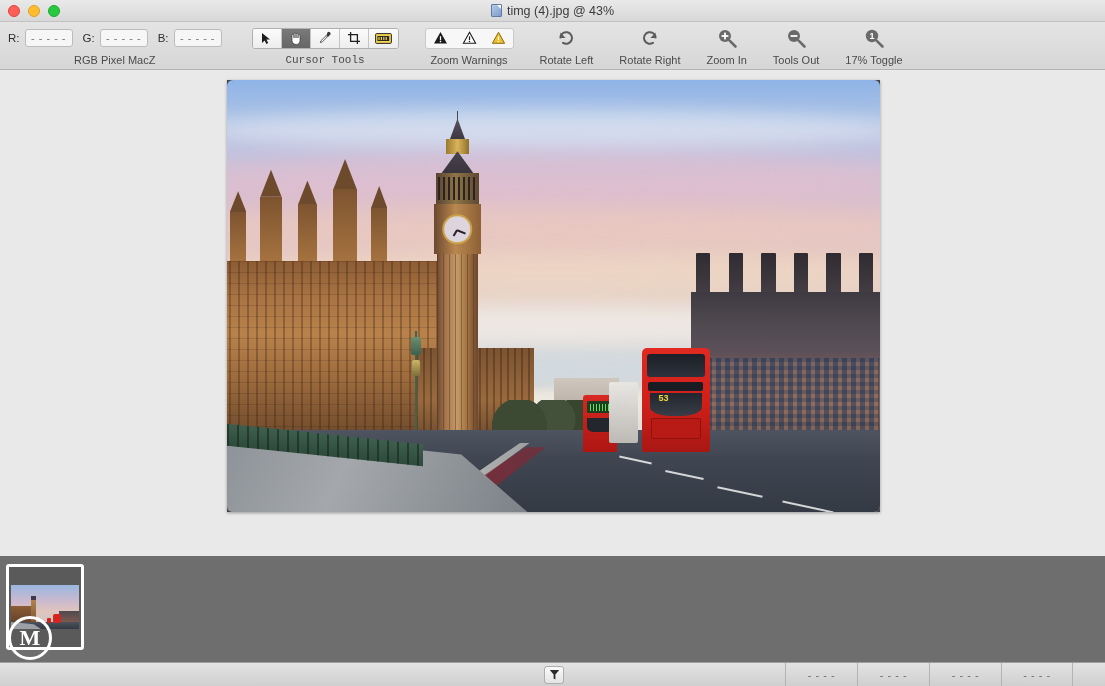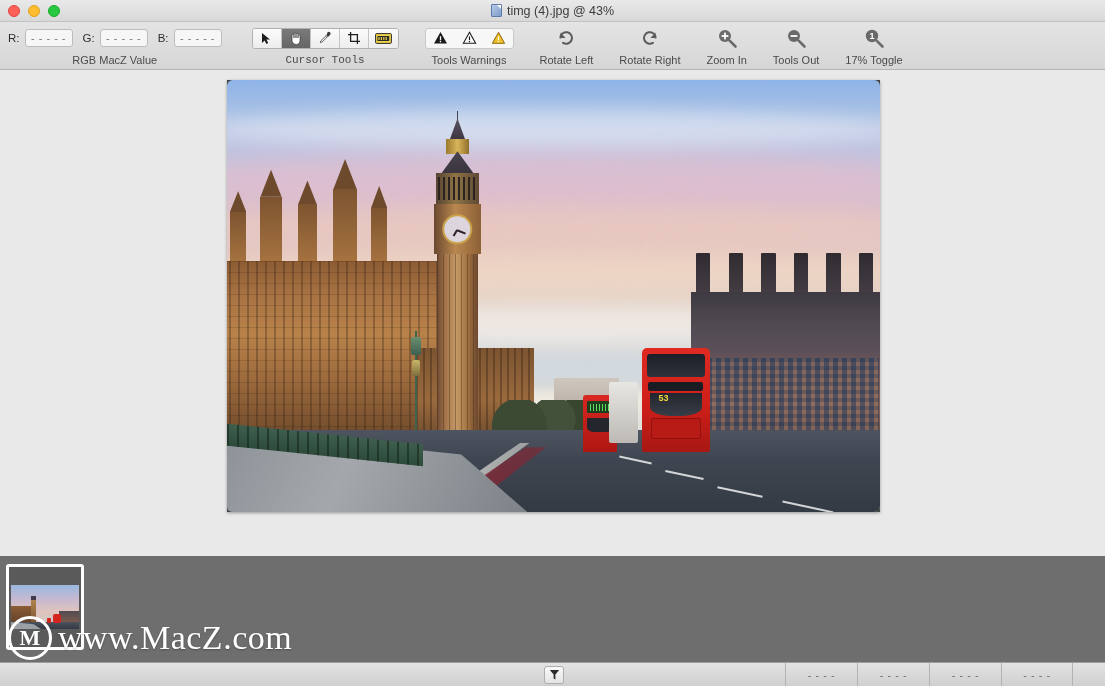--- a/index.html
+++ b/index.html
@@ -496,21 +496,21 @@
         <div class="rgb-row">
           <span class="rgb-lab">G:</span>
           <span class="rgb-field">- - - - -</span>
         </div>
         <span class="rgb-gap"></span>
         <div class="rgb-row">
           <span class="rgb-lab">B:</span>
           <span class="rgb-field">- - - - -</span>
         </div>
       </div>
-      <div class="tlabel">RGB MacZ Value</div>
+      <div class="tlabel">RGB Pixel MacZ</div>
     </div>
 
     <div class="tgroup g-cursor">
       <div class="trow">
         <div class="seg">
           <div class="seg-btn">
             <svg width="11" height="13" viewBox="0 0 11 13">
               <path d="M1 1 L1 11 L3.6 8.4 L5.4 12 L7.2 11.1 L5.4 7.6 L9 7.4 Z" fill="#1c1c1c"></path>
             </svg>
           </div>
@@ -567,21 +567,21 @@
           </div>
           <div class="clip-btn">
             <svg width="15" height="14" viewBox="0 0 15 14">
               <path d="M7.5 1.3 L13.6 12.3 H1.4 Z" fill="#f0bf2a" stroke="#8a6a10" stroke-width="1"></path>
               <rect x="6.9" y="5.4" width="1.2" height="3.7" fill="#fff"></rect>
               <circle cx="7.5" cy="10.4" r=".75" fill="#fff"></circle>
             </svg>
           </div>
         </div>
       </div>
-      <div class="tlabel">Tools Warnings</div>
+      <div class="tlabel">Zoom Warnings</div>
     </div>
 
     <div class="tgroup g-act">
       <div class="trow">
         <span class="act-ico">
           <svg width="20" height="20" viewBox="0 0 20 20">
             <path d="M4.4 9.6 A5.8 5.8 0 1 1 7 14.8" stroke="#5b5b5b" stroke-width="2" fill="none" stroke-linecap="round"></path>
             <path d="M4.4 4.6 L4.4 10 L9.6 10 Z" fill="#5b5b5b"></path>
           </svg>
         </span>
@@ -744,21 +744,20 @@
         <div class="t-ben"></div>
         <div class="t-road"></div>
         <div class="t-pave"></div>
         <div class="t-bus2"></div>
         <div class="t-bus"></div>
       </div>
     </div>
 
     <div class="watermark">
       <span class="wm-logo">M</span>
-      <span class="wm-text">www.MacZ.com</span>
     </div>
   </div>
 
   <div class="bottombar">
     <div class="bb-filter">
       <svg width="11" height="12" viewBox="0 0 11 12">
         <path d="M.8 1 H10.2 L6.4 5.6 V10.6 L4.6 9.4 V5.6 Z" fill="#2b2b2b"></path>
       </svg>
     </div>
     <div class="bb-spacer"></div>

